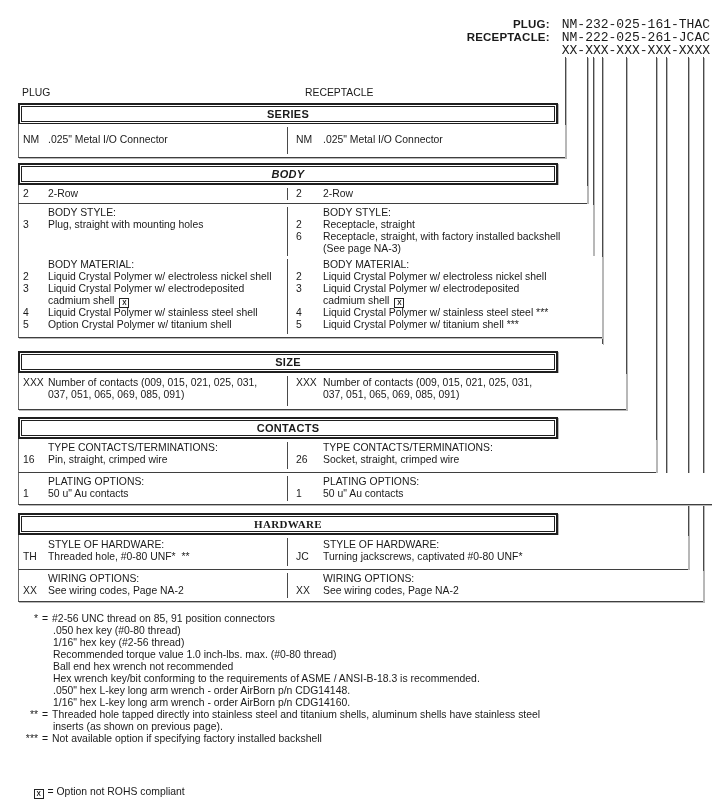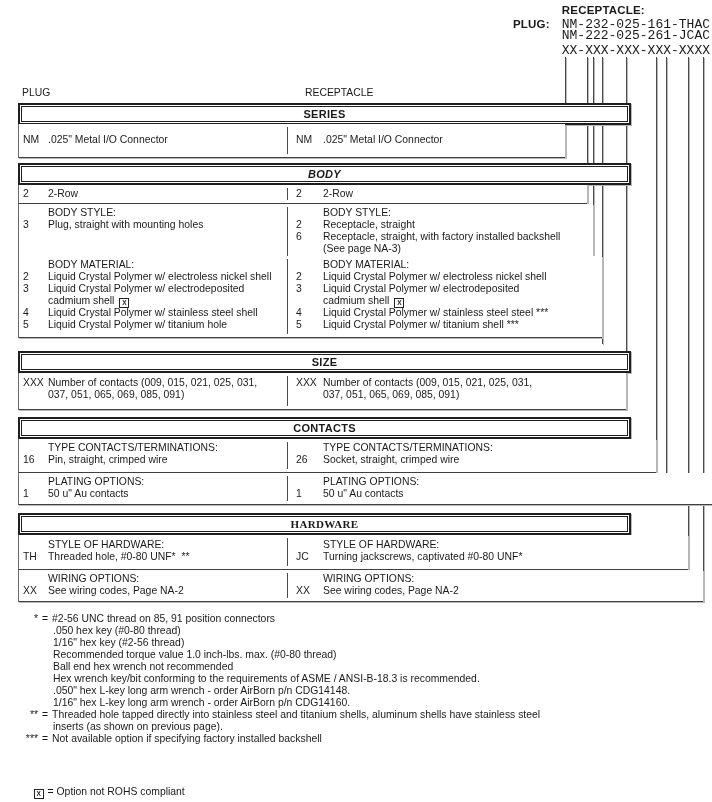--- a/index.html
+++ b/index.html
@@ -10,21 +10,21 @@
   .abs{position:absolute;}
   
   .pn{position:absolute;right:2px;height:13px;display:flex;align-items:baseline;justify-content:flex-end;gap:12px;white-space:pre;}
   .pn-label{font-weight:bold;font-size:11.5px;letter-spacing:.2px;}
   .pn-value{font-family:"Liberation Mono","DejaVu Sans Mono",monospace;font-size:13px;letter-spacing:0;}
   
   .collabel{font-size:10.4px;line-height:12px;text-align:right;}
   
   .vline{position:absolute;width:1px;background:#4a4a4a;box-shadow:1px 1px 0 #b8b8b8;}
   
-  .hdr{position:absolute;left:18px;width:613px;height:22px;border:2px solid #1f1f1f;padding:1px;box-sizing:border-box;background:#fff;box-shadow:1px 1px 0 #b8b8b8;}
+  .hdr{position:absolute;left:18px;width:540px;height:22px;border:2px solid #1f1f1f;padding:1px;box-sizing:border-box;background:#fff;box-shadow:1px 1px 0 #b8b8b8;}
   .hdr-inner{border:1px solid #1f1f1f;height:100%;box-sizing:border-box;display:flex;align-items:center;justify-content:center;font-weight:bold;font-size:11px;letter-spacing:.3px;}
   
   .row{position:absolute;left:18px;box-sizing:border-box;background:#fff;
        border-left:1px solid #6a6a6a;border-bottom:1px solid #3f3f3f;box-shadow:1px 1px 0 #b8b8b8;}
   .divider{position:absolute;left:268px;top:3px;bottom:3px;width:1px;background:#4a4a4a;}
   .col{position:absolute;top:0;bottom:0;box-sizing:border-box;}
   .colL{left:0;width:268px;}
   .colR{left:268px;right:0;}
   .ln{position:relative;height:12px;line-height:12px;font-size:10.4px;white-space:pre;}
   .code{position:absolute;top:0;}
@@ -45,21 +45,21 @@
   .rohs .boxx{margin-left:0;margin-right:4px;}
 </style>
 </head>
 <body>
 
 <div id="canvas">
 
   <div class="pn" style="top:17px;">
     <span class="pn-label">PLUG:</span><span class="pn-value">NM-232-025-161-THAC</span>
   </div>
-  <div class="pn" style="top:30px;flex-direction:column;">
+  <div class="pn" style="top:30px;">
     <span class="pn-label">RECEPTACLE:</span><span class="pn-value">NM-222-025-261-JCAC</span>
   </div>
   <div class="pn" style="top:43px;">
     <span class="pn-label"></span><span class="pn-value">XX-XXX-XXX-XXX-XXXX</span>
   </div>
 
   <div class="abs collabel" style="left:22px;top:87px;">PLUG</div>
   <div class="abs collabel" style="left:305px;top:87px;">RECEPTACLE</div>
 
   <div class="vline" style="left:565px;top:57px;height:101px;"></div>
@@ -111,21 +111,21 @@
     </div>
   </div>
   <div class="row" style="top:256px;height:82px;width:584px;">
     <div class="divider"></div>
     <div class="col colL" style="padding-top:3px;">
       <div class="ln"><span class="t">BODY MATERIAL:</span></div>
       <div class="ln"><span class="code">2</span><span class="t">Liquid Crystal Polymer w/ electroless nickel shell</span></div>
       <div class="ln"><span class="code">3</span><span class="t">Liquid Crystal Polymer w/ electrodeposited</span></div>
       <div class="ln"><span class="t">cadmium shell</span><span class="boxx">X</span></div>
       <div class="ln"><span class="code">4</span><span class="t">Liquid Crystal Polymer w/ stainless steel shell</span></div>
-      <div class="ln"><span class="code">5</span><span class="t">Liquid Crystal Polymer w/ titanium hole</span></div>
+      <div class="ln"><span class="code">5</span><span class="t">Option Crystal Polymer w/ titanium shell</span></div>
     </div>
     <div class="col colR" style="padding-top:3px;">
       <div class="ln"><span class="t">BODY MATERIAL:</span></div>
       <div class="ln"><span class="code">2</span><span class="t">Liquid Crystal Polymer w/ electroless nickel shell</span></div>
       <div class="ln"><span class="code">3</span><span class="t">Liquid Crystal Polymer w/ electrodeposited</span></div>
       <div class="ln"><span class="t">cadmium shell</span><span class="boxx">X</span></div>
       <div class="ln"><span class="code">4</span><span class="t">Liquid Crystal Polymer w/ stainless steel steel ***</span></div>
       <div class="ln"><span class="code">5</span><span class="t">Liquid Crystal Polymer w/ titanium shell ***</span></div>
     </div>
   </div>

